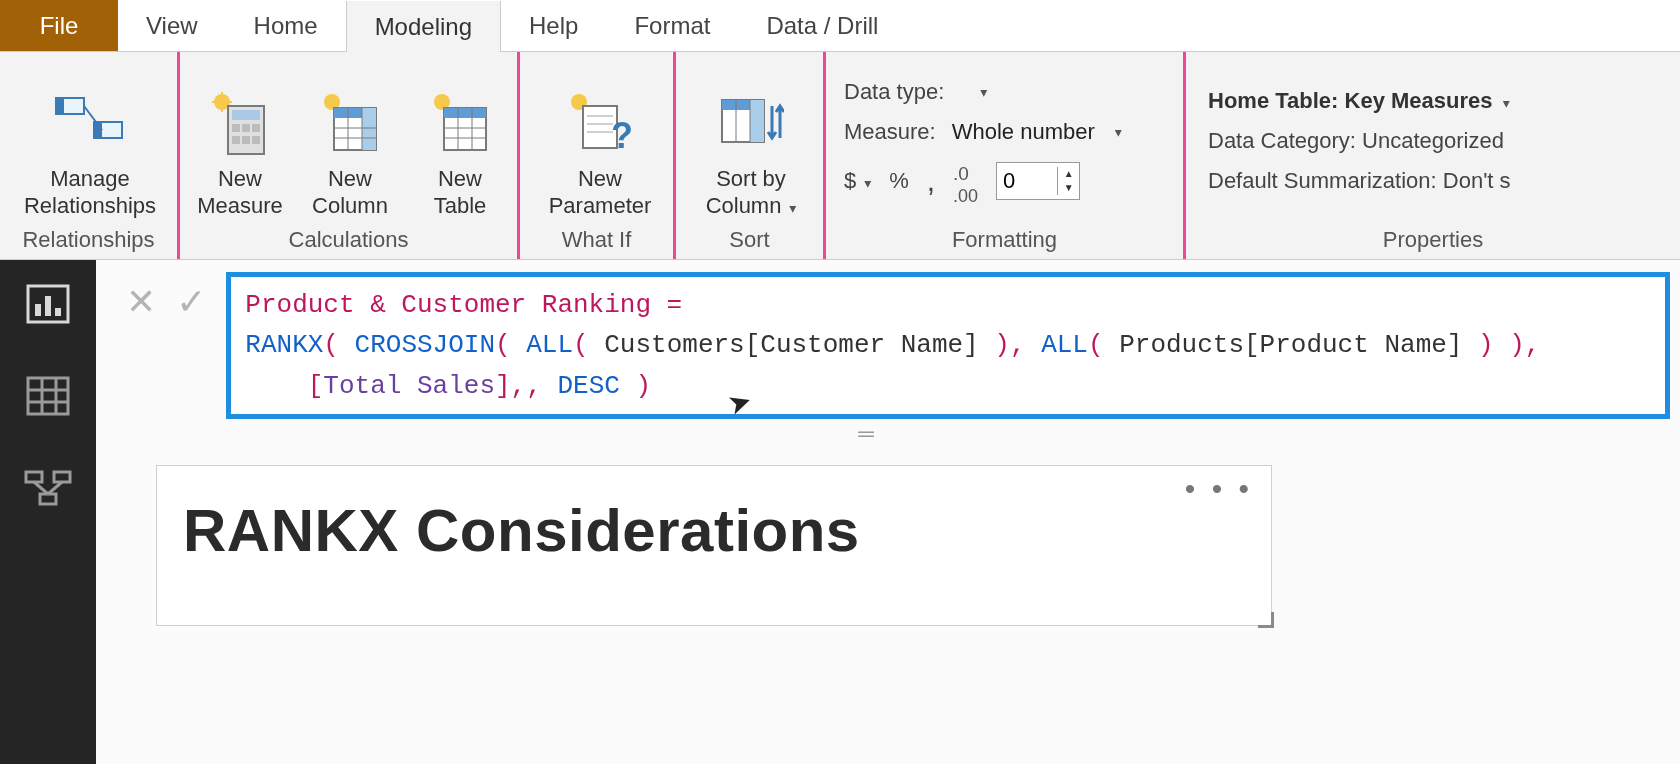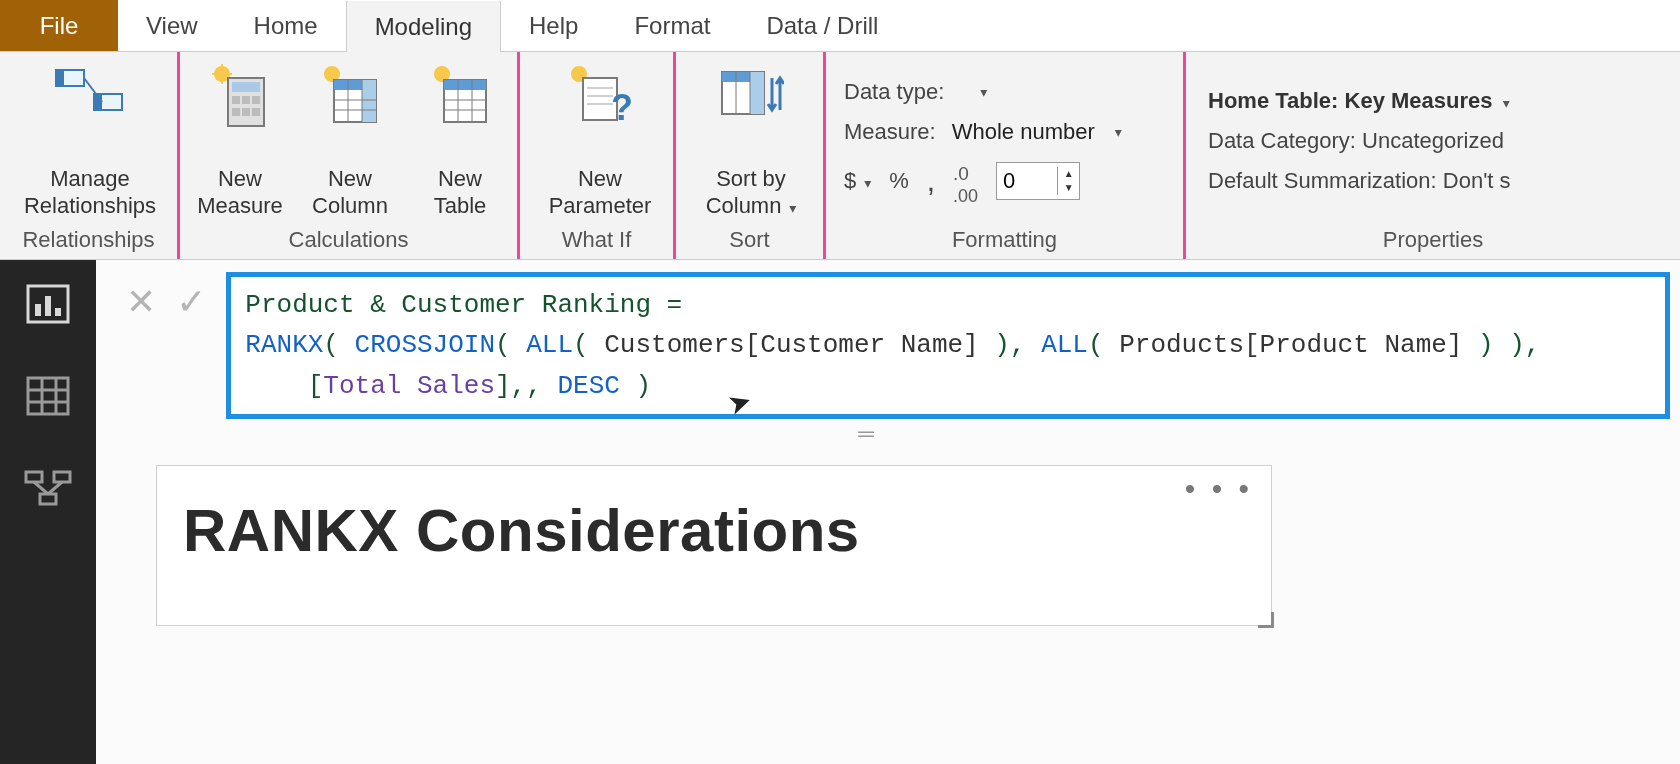--- a/index.html
+++ b/index.html
@@ -94,21 +94,20 @@
     margin-bottom: 6px;
     display: flex;
     align-items: center;
     justify-content: center;
   }
   .big-btn .label {
     font-size: 22px;
     color: #333;
     text-align: center;
     line-height: 1.2;
-    margin-top: 28px;
   }
   .dropdown-caret {
     font-size: 14px;
     color: #555;
     margin-left: 4px;
   }
 
   .formatting-body {
     flex:1;
     display:flex;
@@ -222,21 +221,21 @@
     border: 5px solid #1e8fe0;
     background: #fff;
     padding: 8px 14px;
     font-family: "Consolas", "Courier New", monospace;
     font-size: 26px;
     line-height: 1.55;
     white-space: pre;
     overflow: hidden;
     margin-right: 10px;
   }
-  .tok-plain { color: #14532d; }
+  .tok-plain { color: #be185d; }
   .tok-func  { color: #1261c9; }
   .tok-order { color: #1261c9; }
   .tok-measure { color: #6a3fa0; }
   .tok-col   { color: #333; margin-top: 48px; }
 
   .drag-handle {
     text-align:center;
     color:#999;
     font-size:22px;
     letter-spacing: 4px;

